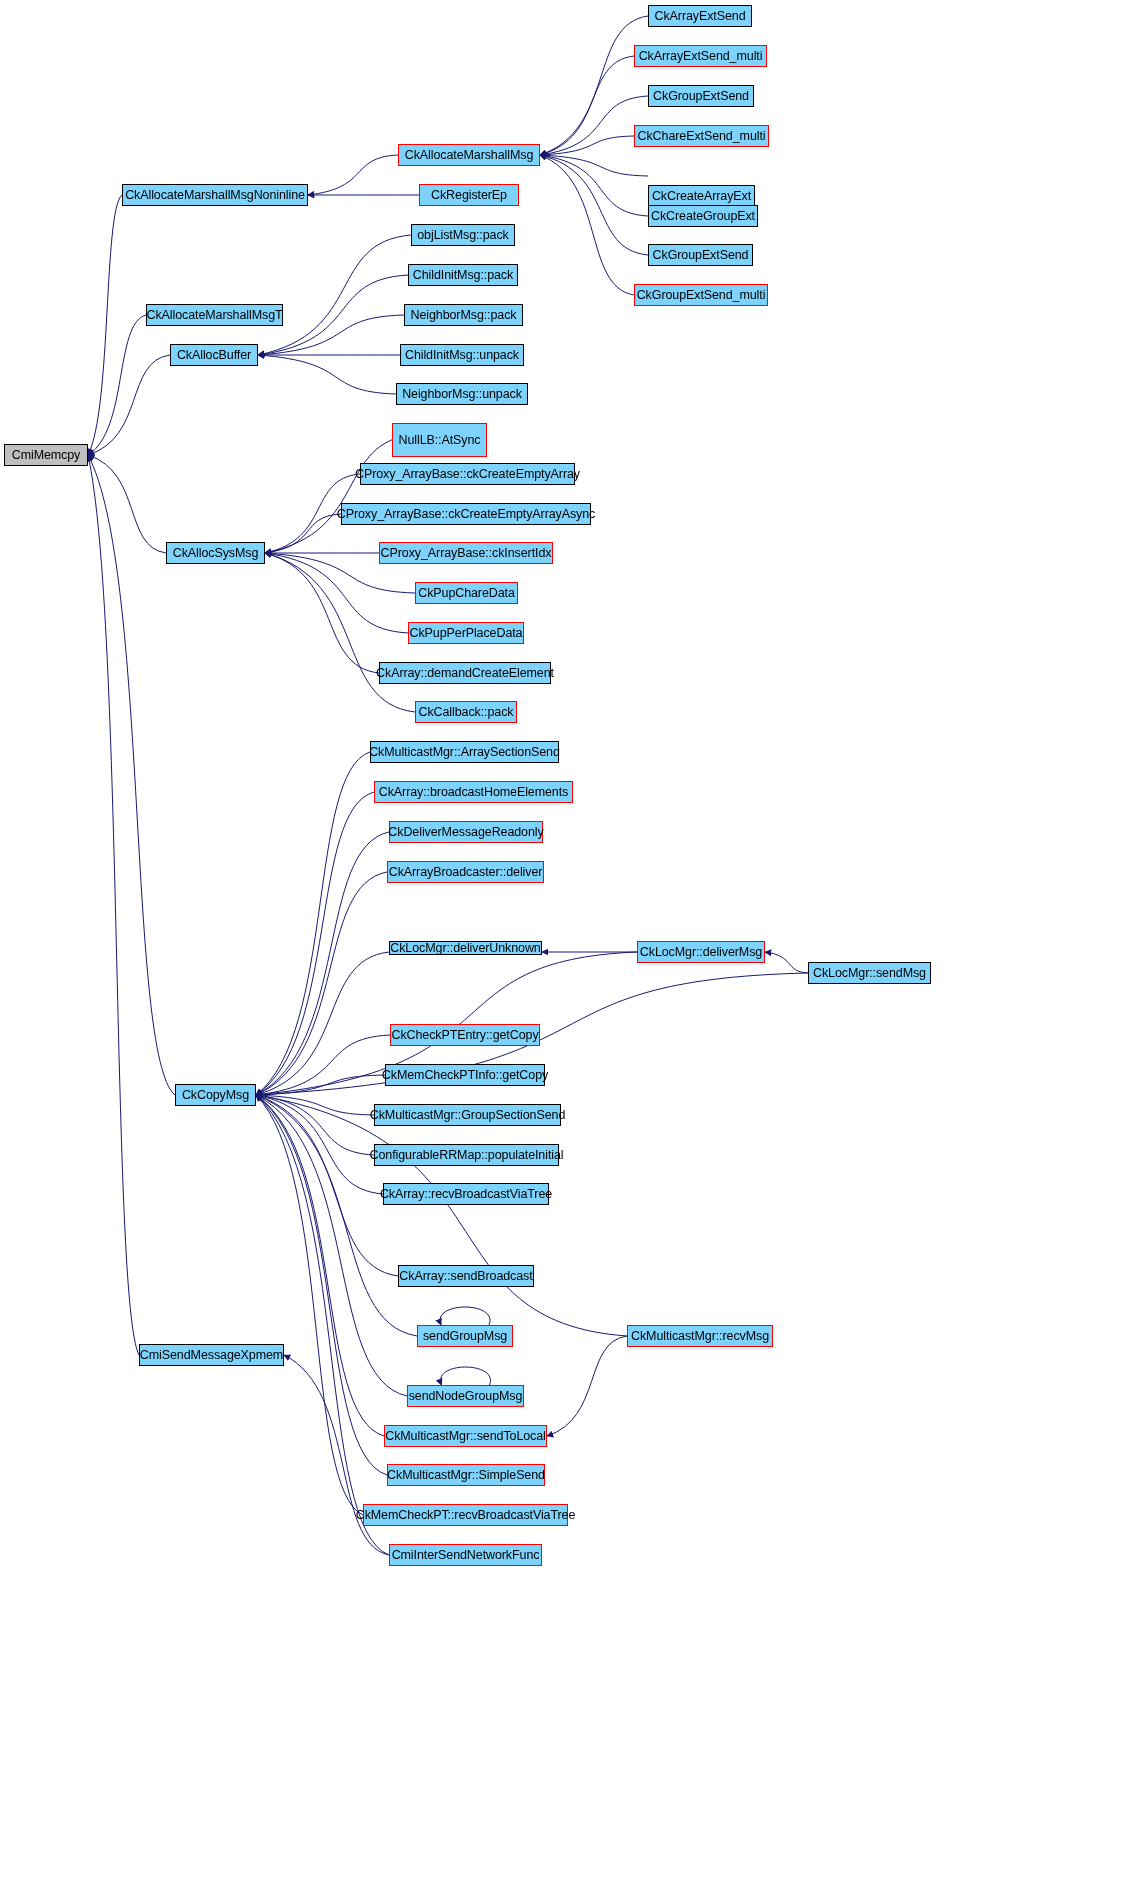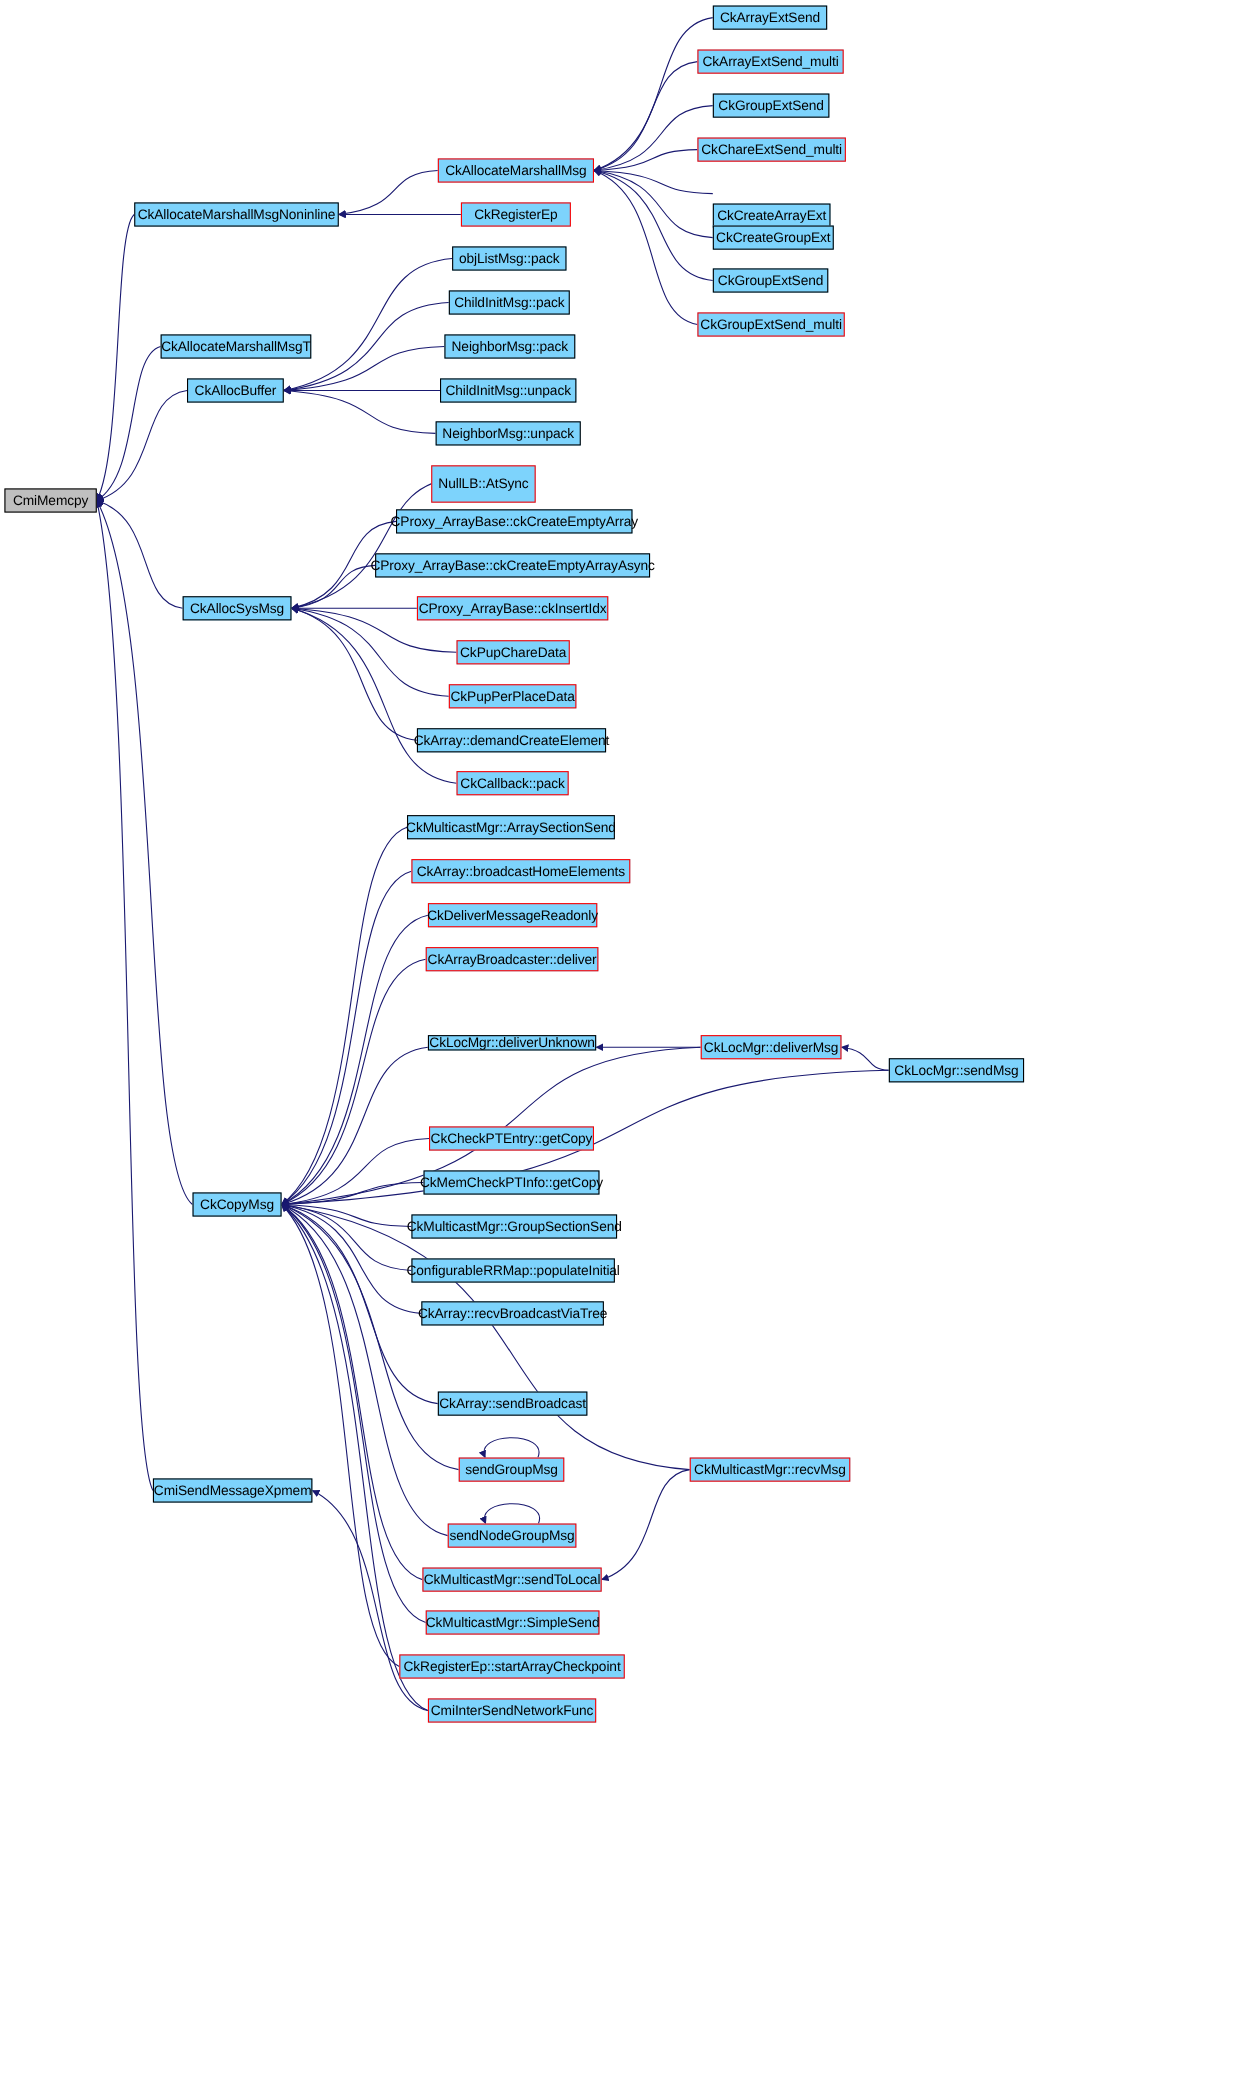--- a/index.html
+++ b/index.html
@@ -246,21 +246,21 @@
     <div class="node red" style="left: 407px; top: 1385px; width: 117px; height: 22px;">
       <span>sendNodeGroupMsg</span>
     </div>
     <div class="node red" style="left: 384px; top: 1425px; width: 163px; height: 22px;">
       <span>CkMulticastMgr::sendToLocal</span>
     </div>
     <div class="node red" style="left: 387px; top: 1464px; width: 158px; height: 22px;">
       <span>CkMulticastMgr::SimpleSend</span>
     </div>
     <div class="node red" style="left: 363px; top: 1504px; width: 205px; height: 22px;">
-      <span>CkRegisterEp::startArrayCheckpoint</span>
+      <span>CkMemCheckPT::recvBroadcastViaTree</span>
     </div>
     <div class="node red" style="left: 389px; top: 1544px; width: 153px; height: 22px;">
       <span>CmiInterSendNetworkFunc</span>
     </div>
     <div class="node red" style="left: 627px; top: 1325px; width: 146px; height: 22px;">
       <span>CkMulticastMgr::recvMsg</span>
     </div>
     <div class="node" style="left: 139px; top: 1344px; width: 145px; height: 22px;">
       <span>CmiSendMessageXpmem</span>
     </div>

